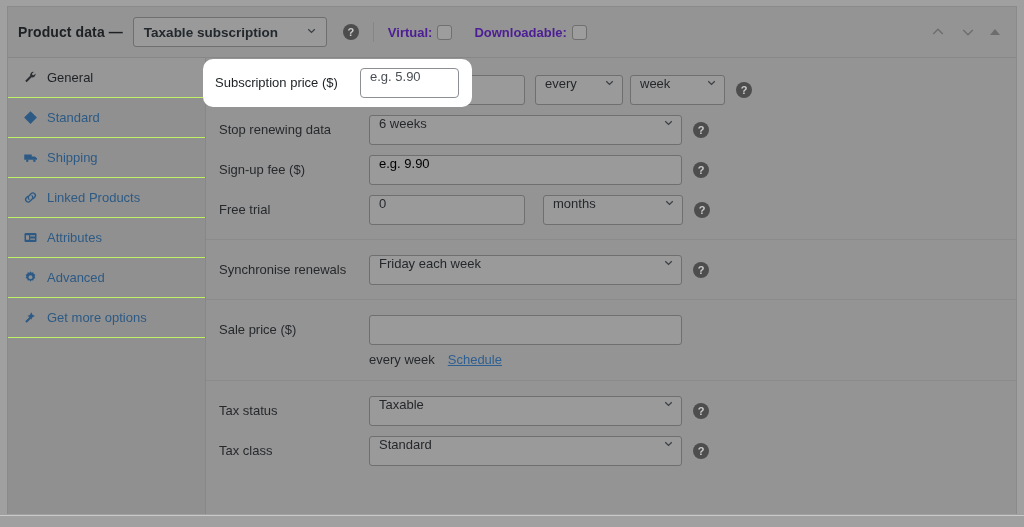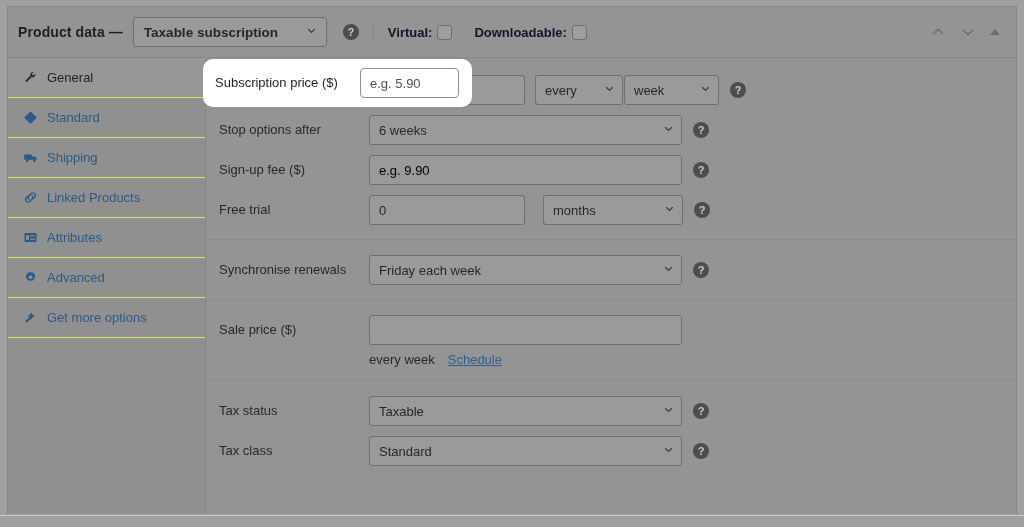--- a/index.html
+++ b/index.html
@@ -96,21 +96,21 @@
     height: 20px;
     background: #868686;
     margin: 0 14px;
   }
 
   .cb-group {
     display: flex;
     align-items: center;
     font-size: 13px;
     font-weight: bold;
-    color: #0f172a;
+    color: #4c1d95;
     margin-right: 22px;
     white-space: nowrap;
   }
   .checkbox {
     width: 15px;
     height: 15px;
     box-sizing: border-box;
     border: 1px solid #6f6f6f;
     border-radius: 3px;
     background: #9d9d9d;
@@ -209,21 +209,21 @@
     box-sizing: border-box;
   }
 
   .ctl {
     box-sizing: border-box;
     height: 30px;
     border: 1px solid #6f6f6f;
     border-radius: 3px;
     background: #9a9a9a;
     display: flex;
-    align-items: center;
+    align-items: flex-start;
     padding: 0 8px 0 9px;
     font-size: 13px;
     color: #25282b;
     position: relative;
   }
   .ctl.select { padding-right: 6px; }
   .ctl.select .caret { margin-left: auto; padding-left: 6px; }
   .ctl .placeholder { color: #000000; }
   .ctl.input { background: #9a9a9a; }
 
@@ -429,33 +429,33 @@
               <span class="placeholder">e.g. 5.90</span>
             </div>
             <div class="ctl select w-every" style="margin-left:10px">
               <span>every</span>
               <span class="caret">
                 <svg width="13" height="13" viewBox="0 0 20 20">
                     <path d="M5 8l5 5 5-5" fill="none" stroke="#3c4043" stroke-width="2"></path>
                   </svg>
               </span>
             </div>
-            <div class="ctl select w-period" style="margin-left:1px">
+            <div class="ctl select w-period" style="margin-left:7px">
               <span>week</span>
               <span class="caret">
                 <svg width="13" height="13" viewBox="0 0 20 20">
                     <path d="M5 8l5 5 5-5" fill="none" stroke="#3c4043" stroke-width="2"></path>
                   </svg>
               </span>
             </div>
             <span class="helptip row-tip">?</span>
           </div>
 
           <div class="field-row">
-            <span class="field-label">Stop options after</span>
+            <span class="field-label">Stop renewing data</span>
             <div class="ctl select w-wide">
               <span>6 weeks</span>
               <span class="caret">
                 <svg width="13" height="13" viewBox="0 0 20 20">
                     <path d="M5 8l5 5 5-5" fill="none" stroke="#3c4043" stroke-width="2"></path>
                   </svg>
               </span>
             </div>
             <span class="helptip row-tip">?</span>
           </div>

